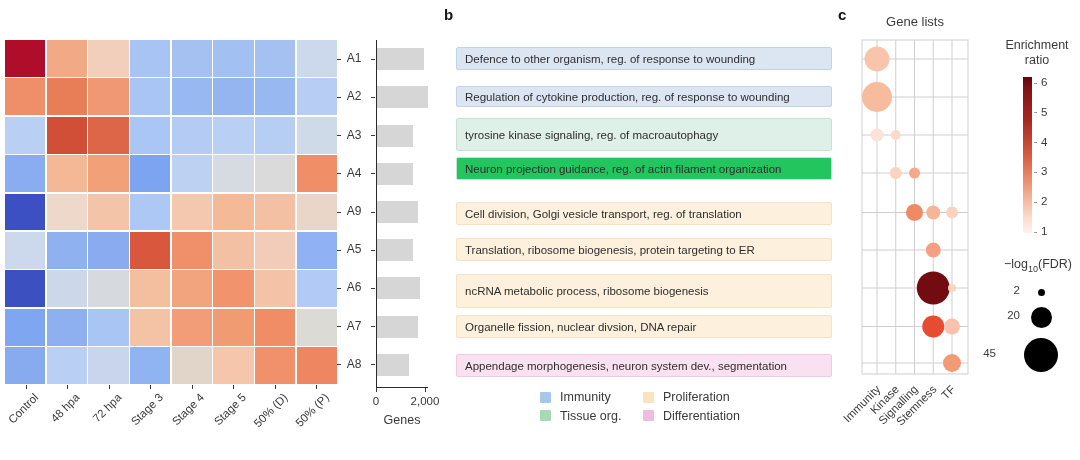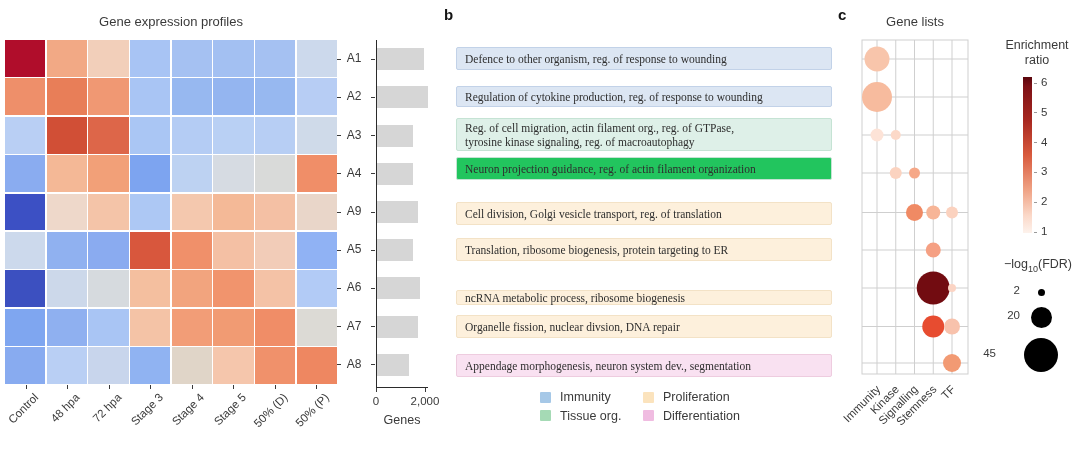--- a/index.html
+++ b/index.html
@@ -15,39 +15,38 @@
   .hm-cell{width:100%;height:100%;}
   .tickmark{position:absolute;background:#3a3a3a;}
   .axisline{position:absolute;background:#2b2b2b;}
   .rowlab{position:absolute;width:28px;text-align:center;font-size:12px;color:#3a3a3a;}
   .bar{position:absolute;height:22px;}
   .rot{position:absolute;width:0;height:0;}
   .rot>span{position:absolute;right:0;top:0;white-space:nowrap;font-size:11.5px;color:#3a3a3a;
             transform-origin:100% 0;transform:rotate(-45deg);}
   .gobox{position:absolute;left:456px;width:376px;border-radius:2px;border:1px solid;
          box-sizing:border-box;display:flex;flex-direction:column;justify-content:center;
-         padding-left:8px;font-size:11.5px;line-height:14px;color:#2e2e2e;font-family:Liberation Serif, serif;}
+         padding-left:8px;font-size:11.5px;line-height:14px;color:#2e2e2e;}
   .legend-item{position:absolute;display:flex;align-items:center;font-size:12.5px;color:#3a3a3a;}
   .legend-sw{width:11px;height:11px;margin-right:9px;border-radius:1px;}
   #colorbar{position:absolute;left:1023px;top:77px;width:9px;height:156px;}
   .cb-ticklab{position:absolute;font-size:11.5px;color:#3a3a3a;}
   #cb-title{position:absolute;left:985px;top:38px;width:104px;text-align:center;
             font-size:12.5px;line-height:15px;color:#3a3a3a;}
   #fdr-title{position:absolute;left:988px;top:257px;width:100px;text-align:center;
              font-size:12.5px;color:#3a3a3a;}
   #fdr-title sub{font-size:9px;}
   .fdr-num{position:absolute;width:32px;text-align:right;font-size:11.5px;color:#3a3a3a;}
   .fdr-dot{position:absolute;background:#000;border-radius:50%;}
 </style>
 </head>
 <body>
 
 <div id="fig">
 
-  <div class="abs title" style="left:5px;top:14px;width:332px;">Gene expression profiles</div>
   <div id="heatmap">
       <div class="hm-cell" style="background:#b00d2b;"></div>
       <div class="hm-cell" style="background:#f2a985;"></div>
       <div class="hm-cell" style="background:#f2cfba;"></div>
       <div class="hm-cell" style="background:#a8c4f4;"></div>
       <div class="hm-cell" style="background:#a5c1f2;"></div>
       <div class="hm-cell" style="background:#a3c0f2;"></div>
       <div class="hm-cell" style="background:#a5c1f2;"></div>
       <div class="hm-cell" style="background:#ccd9ec;"></div>
       <div class="hm-cell" style="background:#ee8f6a;"></div>
@@ -196,33 +195,32 @@
 
   <div class="abs plabel" style="left:444px;top:6px;">b</div>
   <div id="go-boxes">
       <div class="gobox" style="top:47px;height:23px;background:#dce6f3;border-color:#c2d2e8;">
         <div>Defence to other organism, reg. of response to wounding</div>
       </div>
       <div class="gobox" style="top:86px;height:21px;background:#dce6f3;border-color:#c2d2e8;">
         <div>Regulation of cytokine production, reg. of response to wounding</div>
       </div>
       <div class="gobox" style="top:118px;height:33px;background:#def0e8;border-color:#c5e3d4;">
-        <div>Reg. of cell migration, actin filament org., reg. of GTPase,</div>
         <div>tyrosine kinase signaling, reg. of macroautophagy</div>
       </div>
       <div class="gobox" style="top:157px;height:23px;background:#22c55e;border-color:#c5e3d4;">
         <div>Neuron projection guidance, reg. of actin filament organization</div>
       </div>
       <div class="gobox" style="top:202px;height:23px;background:#fdf0dc;border-color:#f3e2c6;">
         <div>Cell division, Golgi vesicle transport, reg. of translation</div>
       </div>
       <div class="gobox" style="top:238px;height:23px;background:#fdf0dc;border-color:#f3e2c6;">
         <div>Translation, ribosome biogenesis, protein targeting to ER</div>
       </div>
-      <div class="gobox" style="top:290px;height:15px;background:#fdf0dc;border-color:#f3e2c6;">
+      <div class="gobox" style="top:274px;height:34px;background:#fdf0dc;border-color:#f3e2c6;">
         <div>ncRNA metabolic process, ribosome biogenesis</div>
       </div>
       <div class="gobox" style="top:315px;height:23px;background:#fdf0dc;border-color:#f3e2c6;">
         <div>Organelle fission, nuclear divsion, DNA repair</div>
       </div>
       <div class="gobox" style="top:354px;height:23px;background:#f9e1f1;border-color:#eeccdf;">
         <div>Appendage morphogenesis, neuron system dev., segmentation</div>
       </div>
     </div>
   <div id="go-legend">

